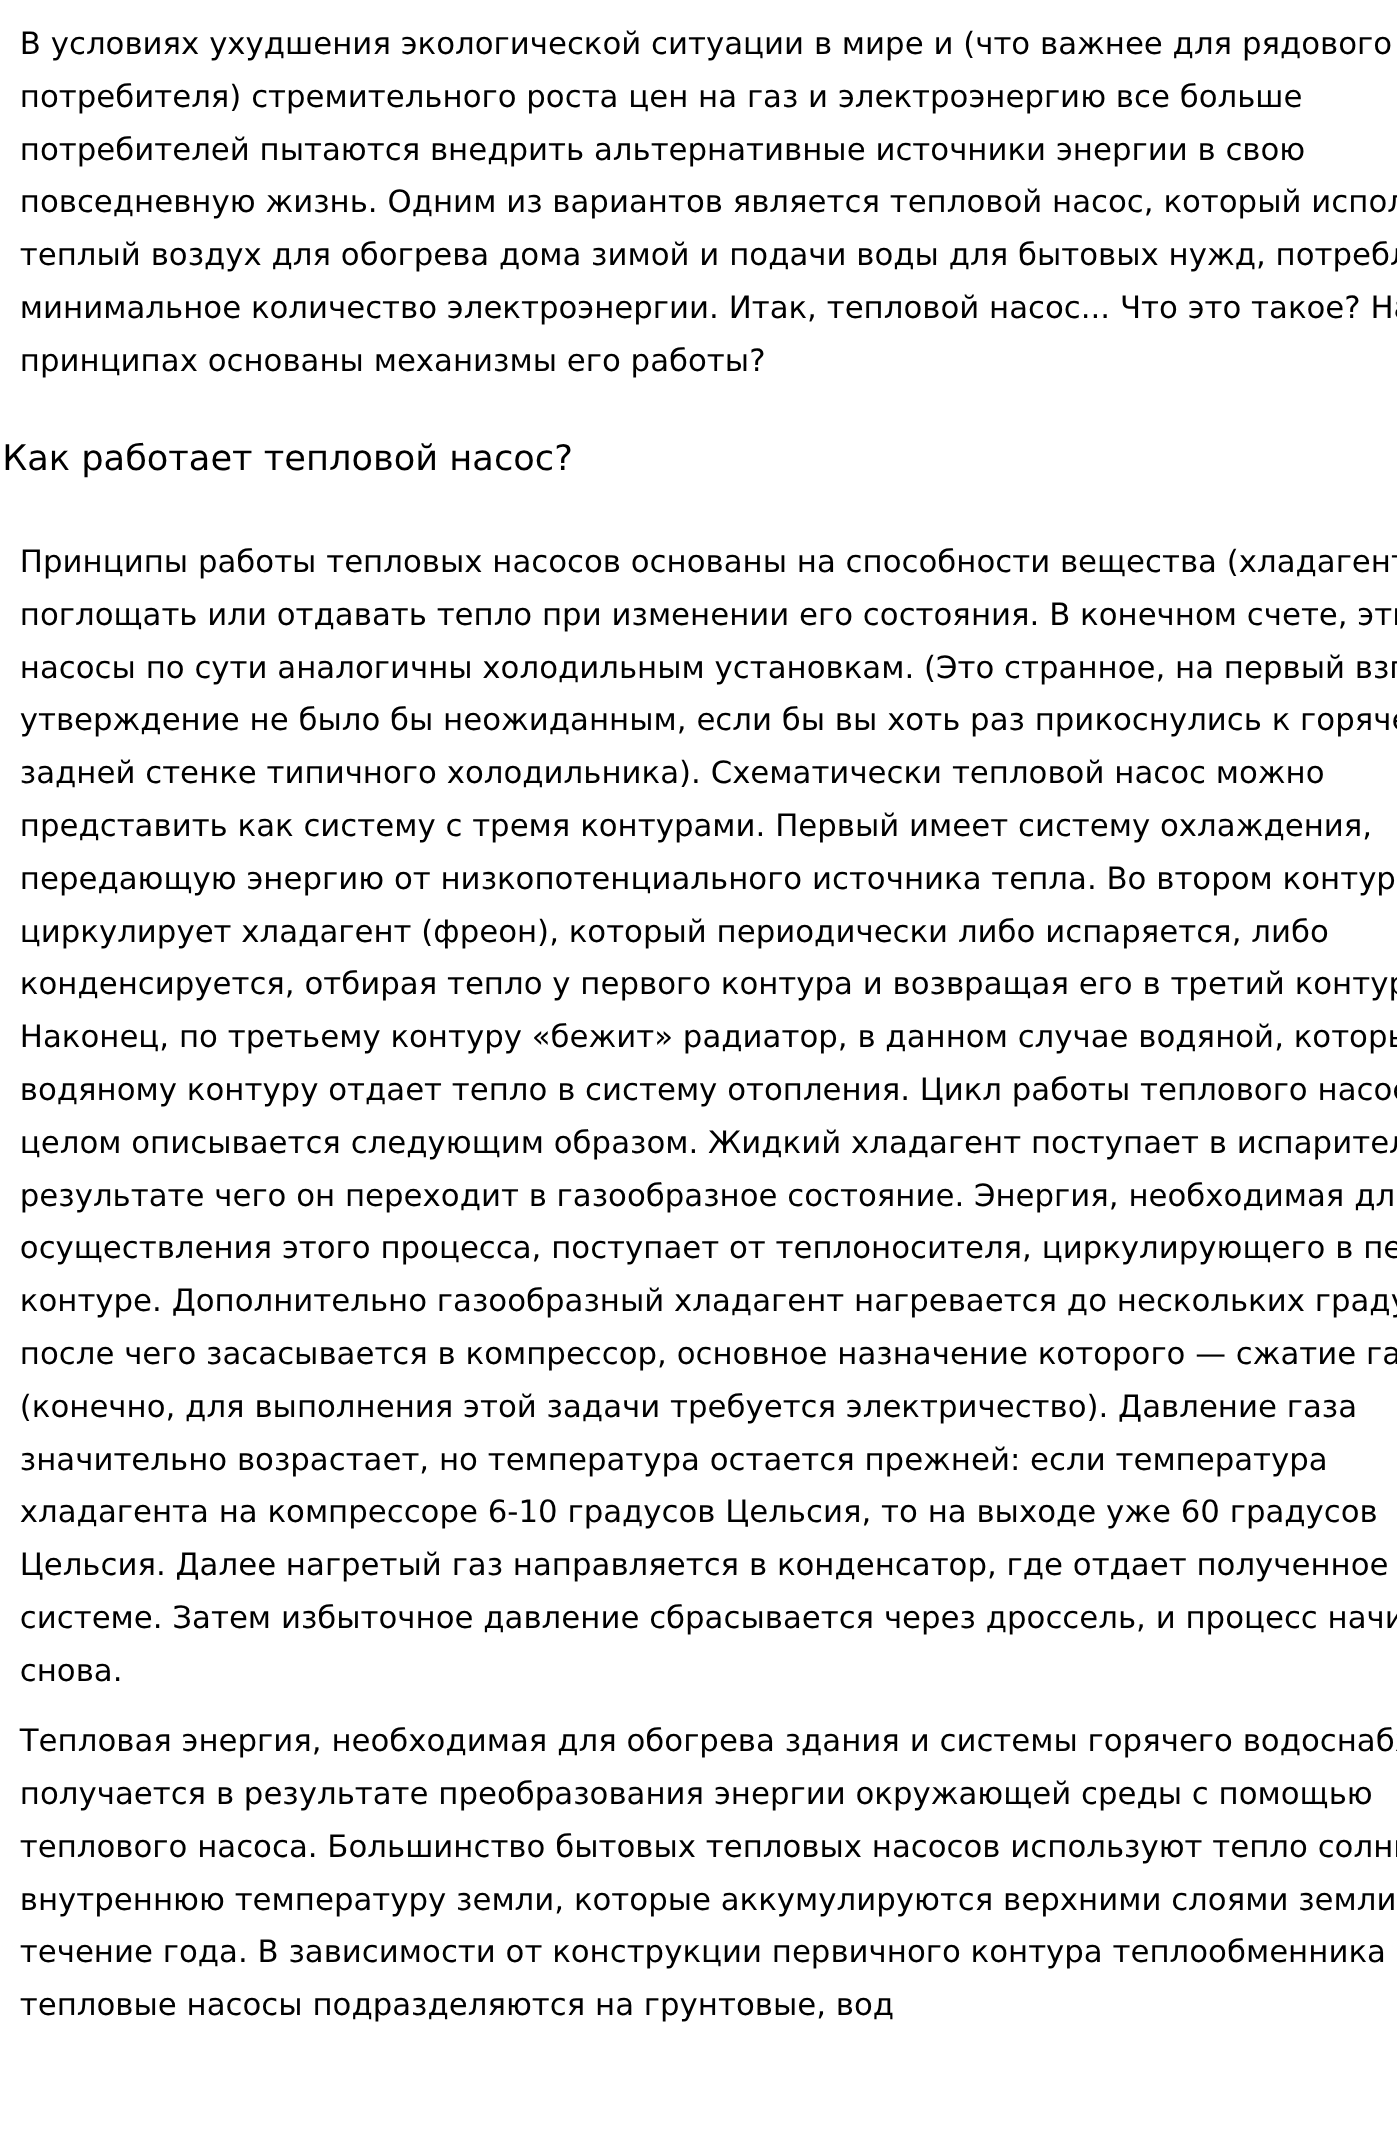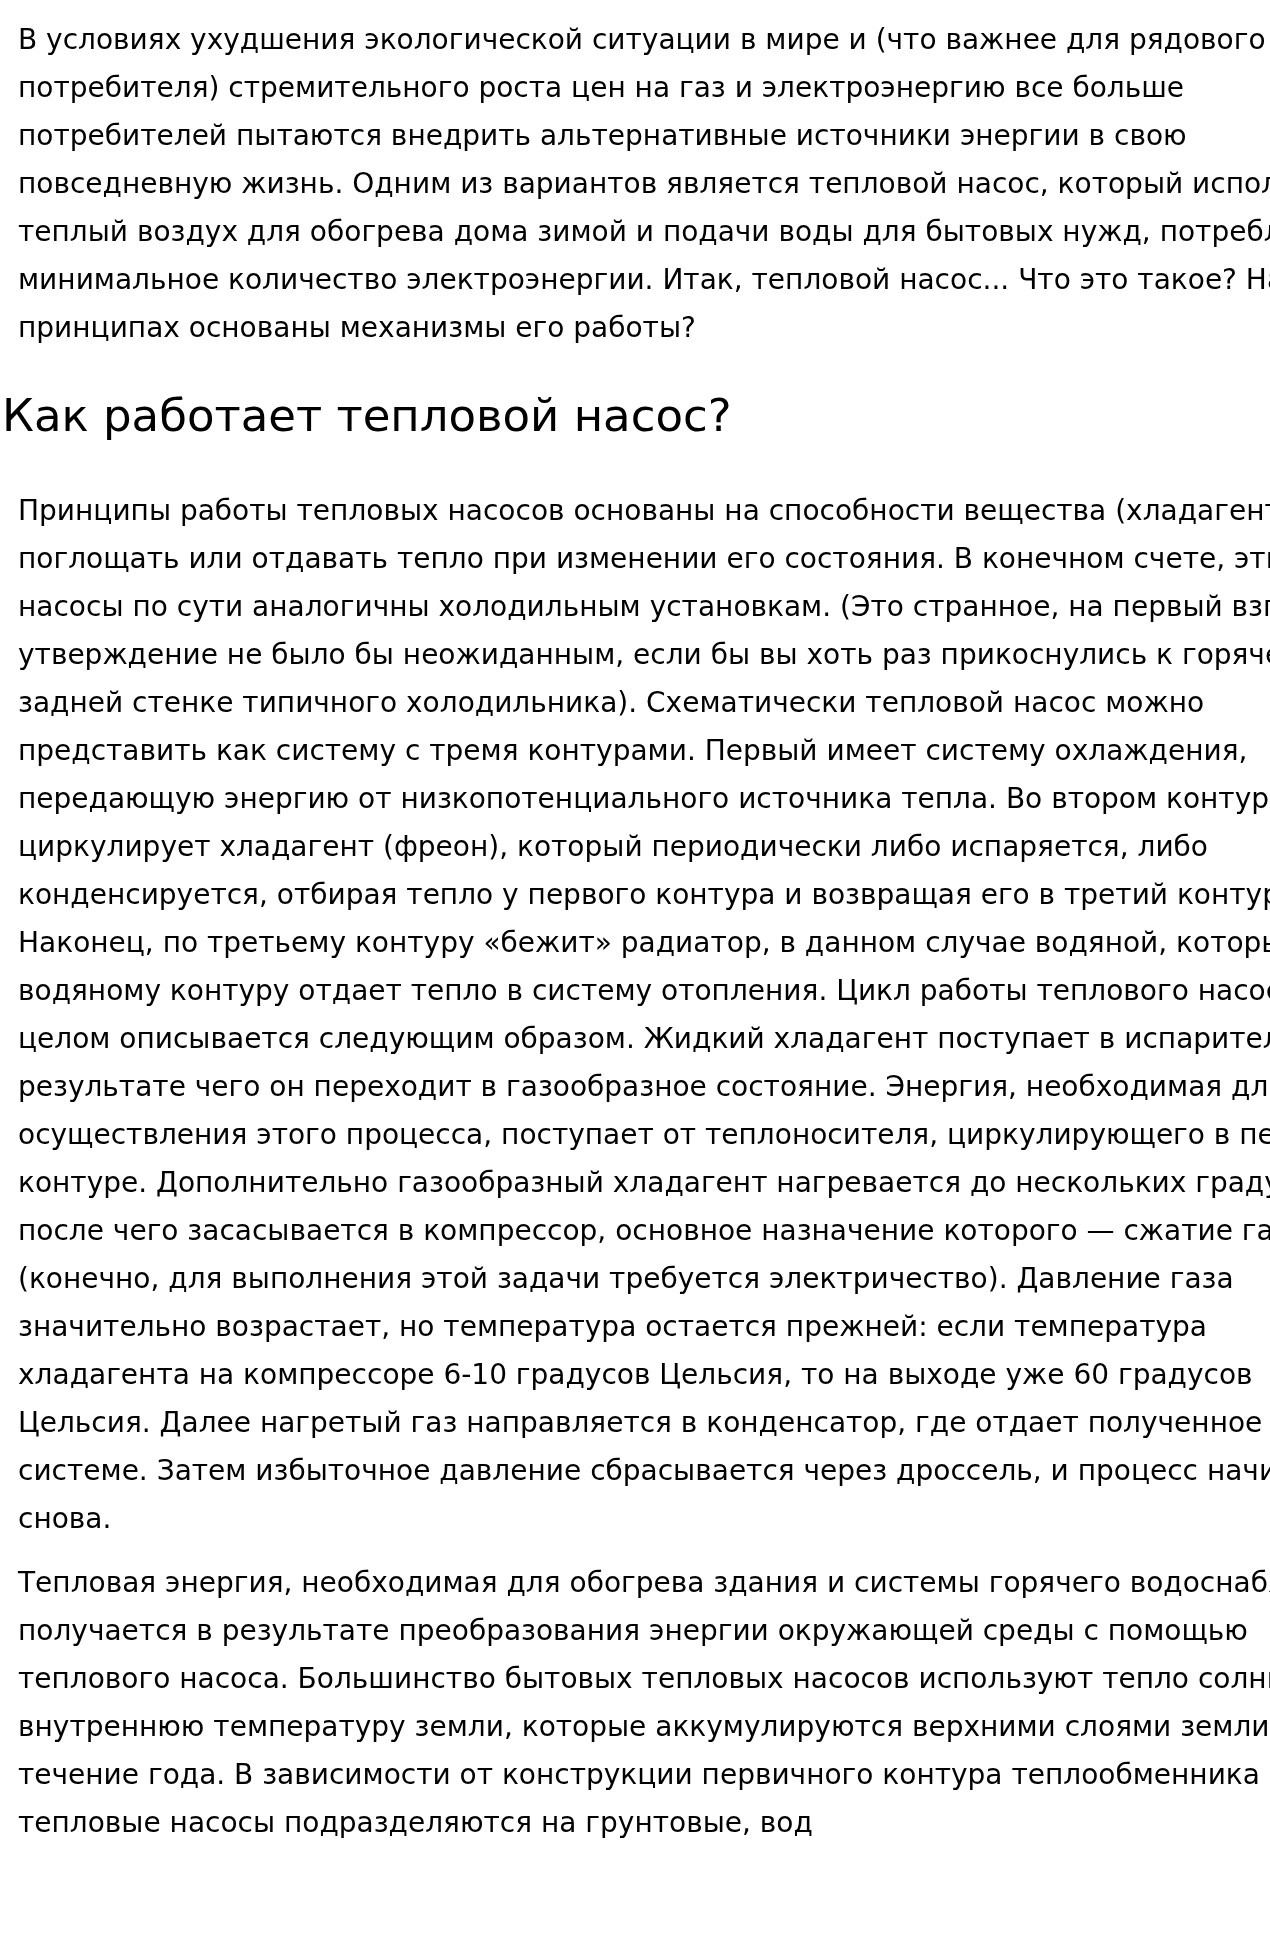--- a/index.html
+++ b/index.html
@@ -17,21 +17,21 @@
     line-height: 48px;
   }
   .article {
     padding: 0 2px;
   }
   p.para {
     margin: 16px;
     white-space: pre;  
   }
   h2.head {
-    font-size: 45px;
+    font-size: 32px;
     font-weight: 400;
     line-height: 52px;
     margin: 38px 0 45px 0;
     white-space: pre;
     color: inherit;
   }
 </style>
 </head>
 <body style="background: rgb(255, 255, 255); color: rgb(0, 0, 0);">
 

